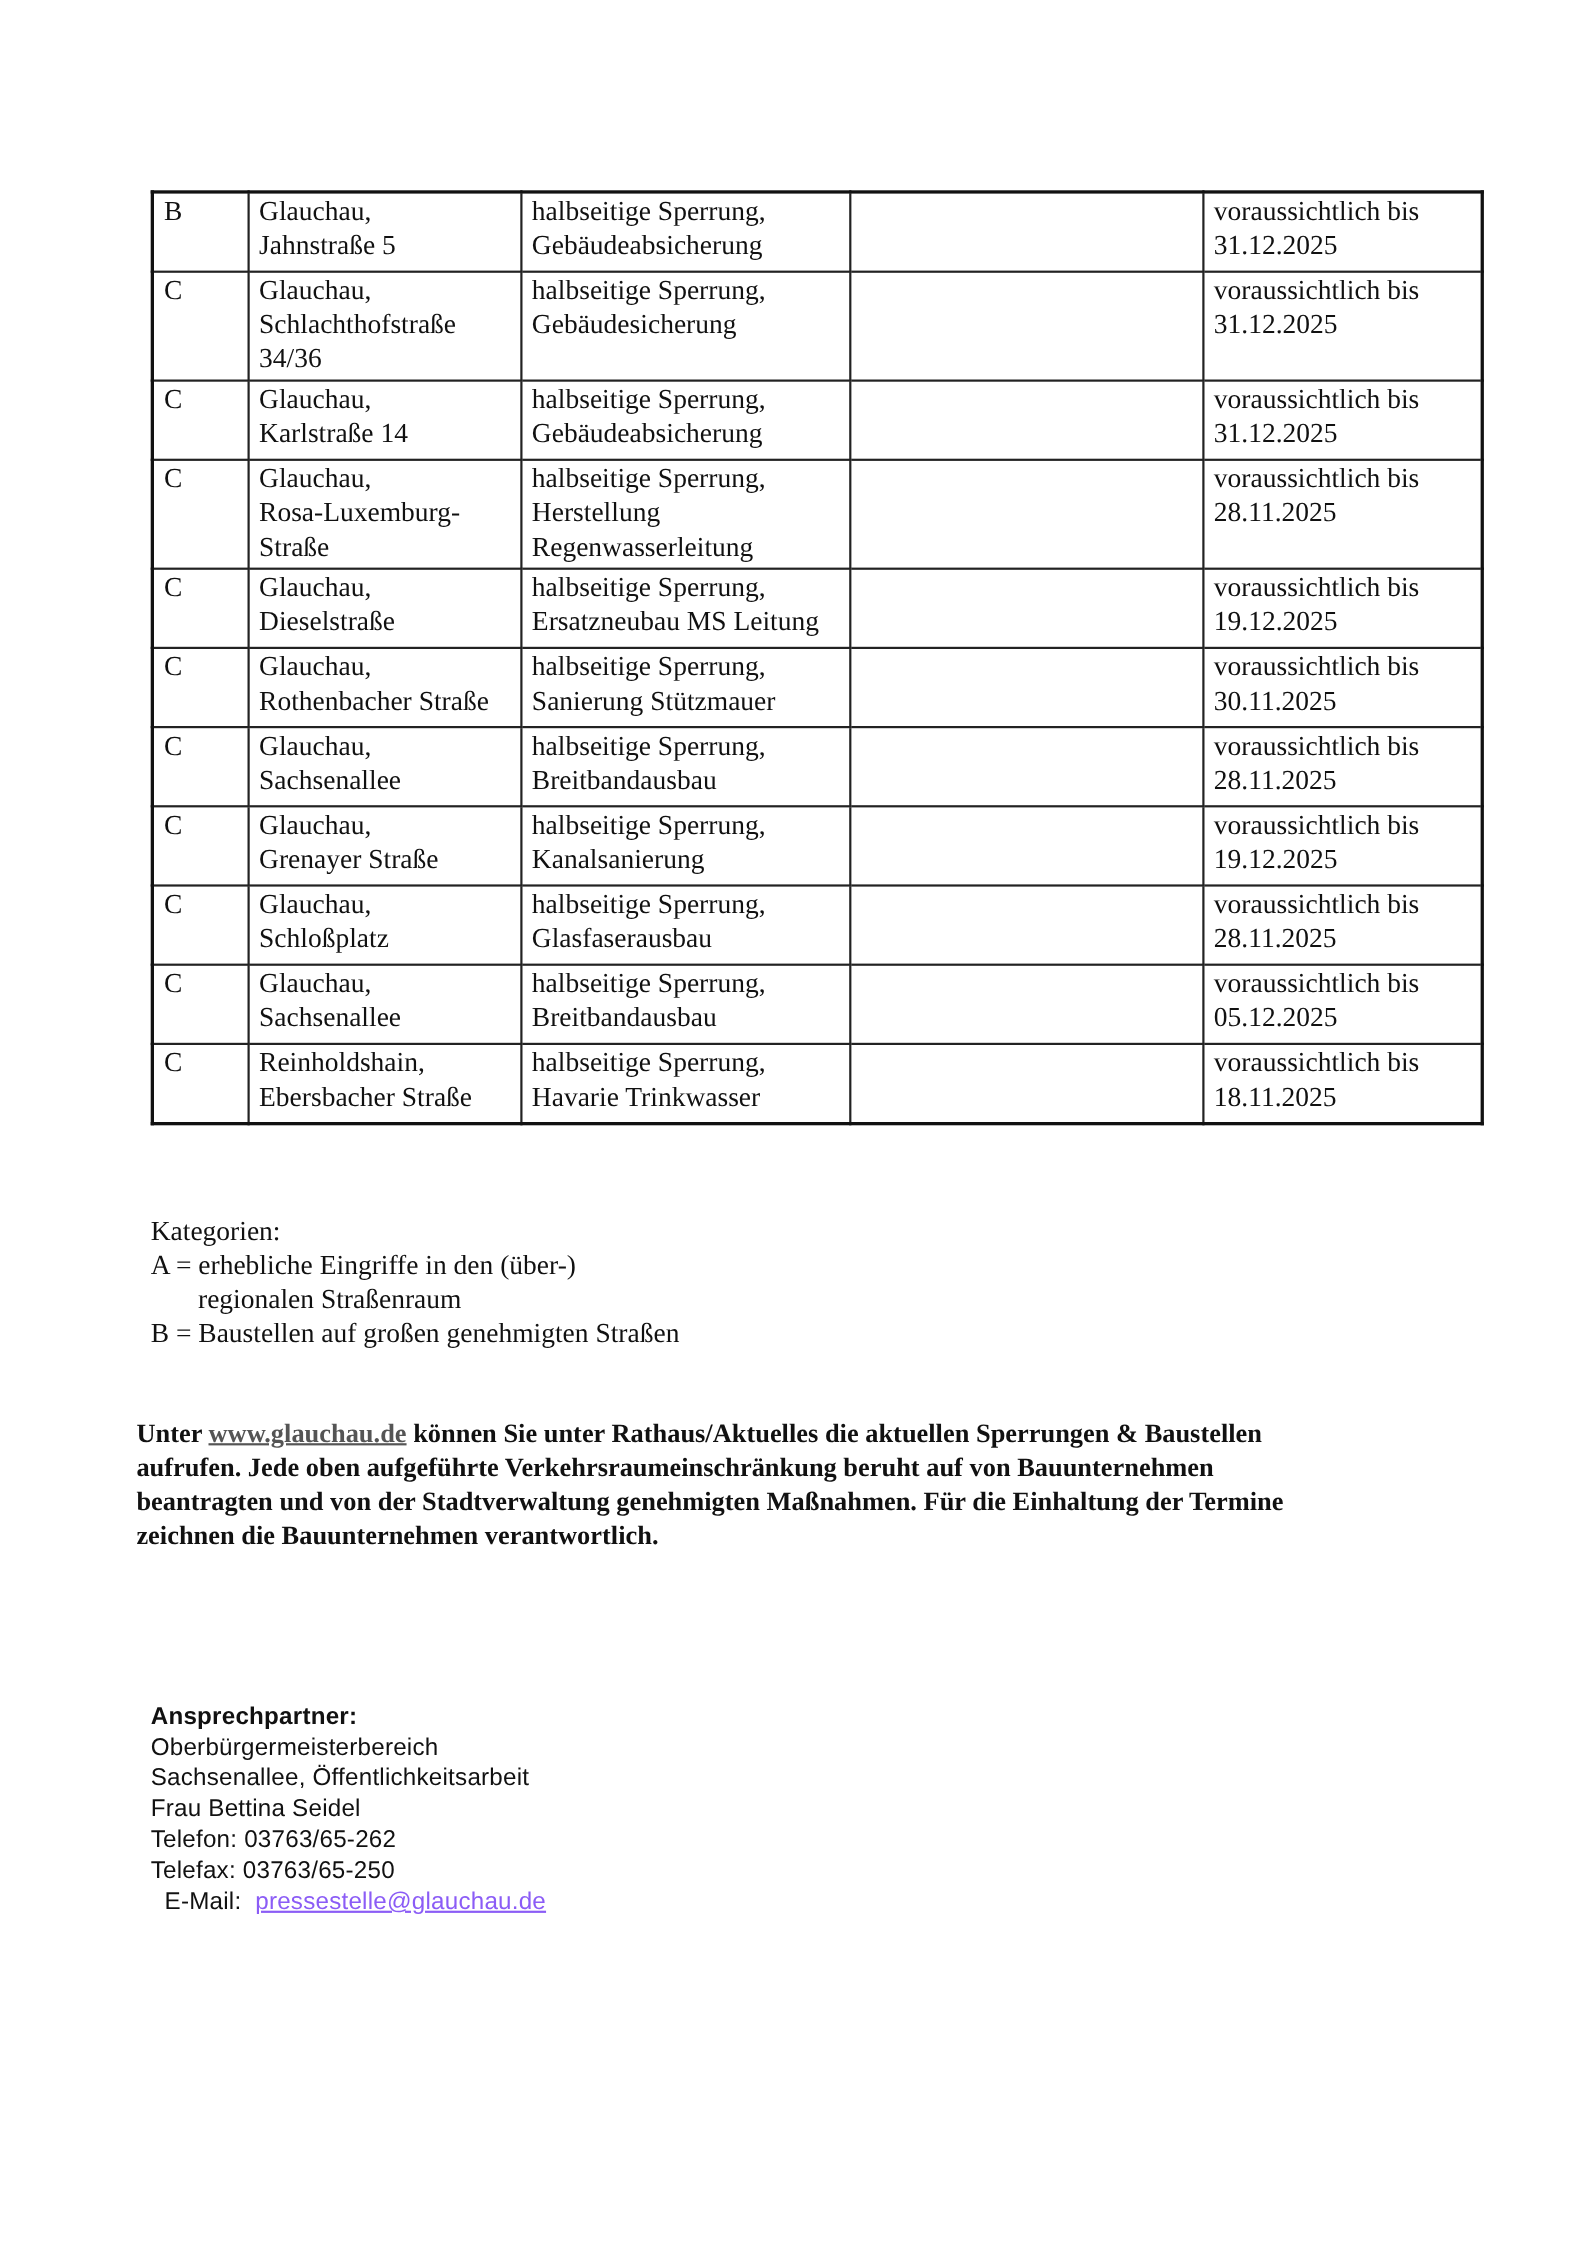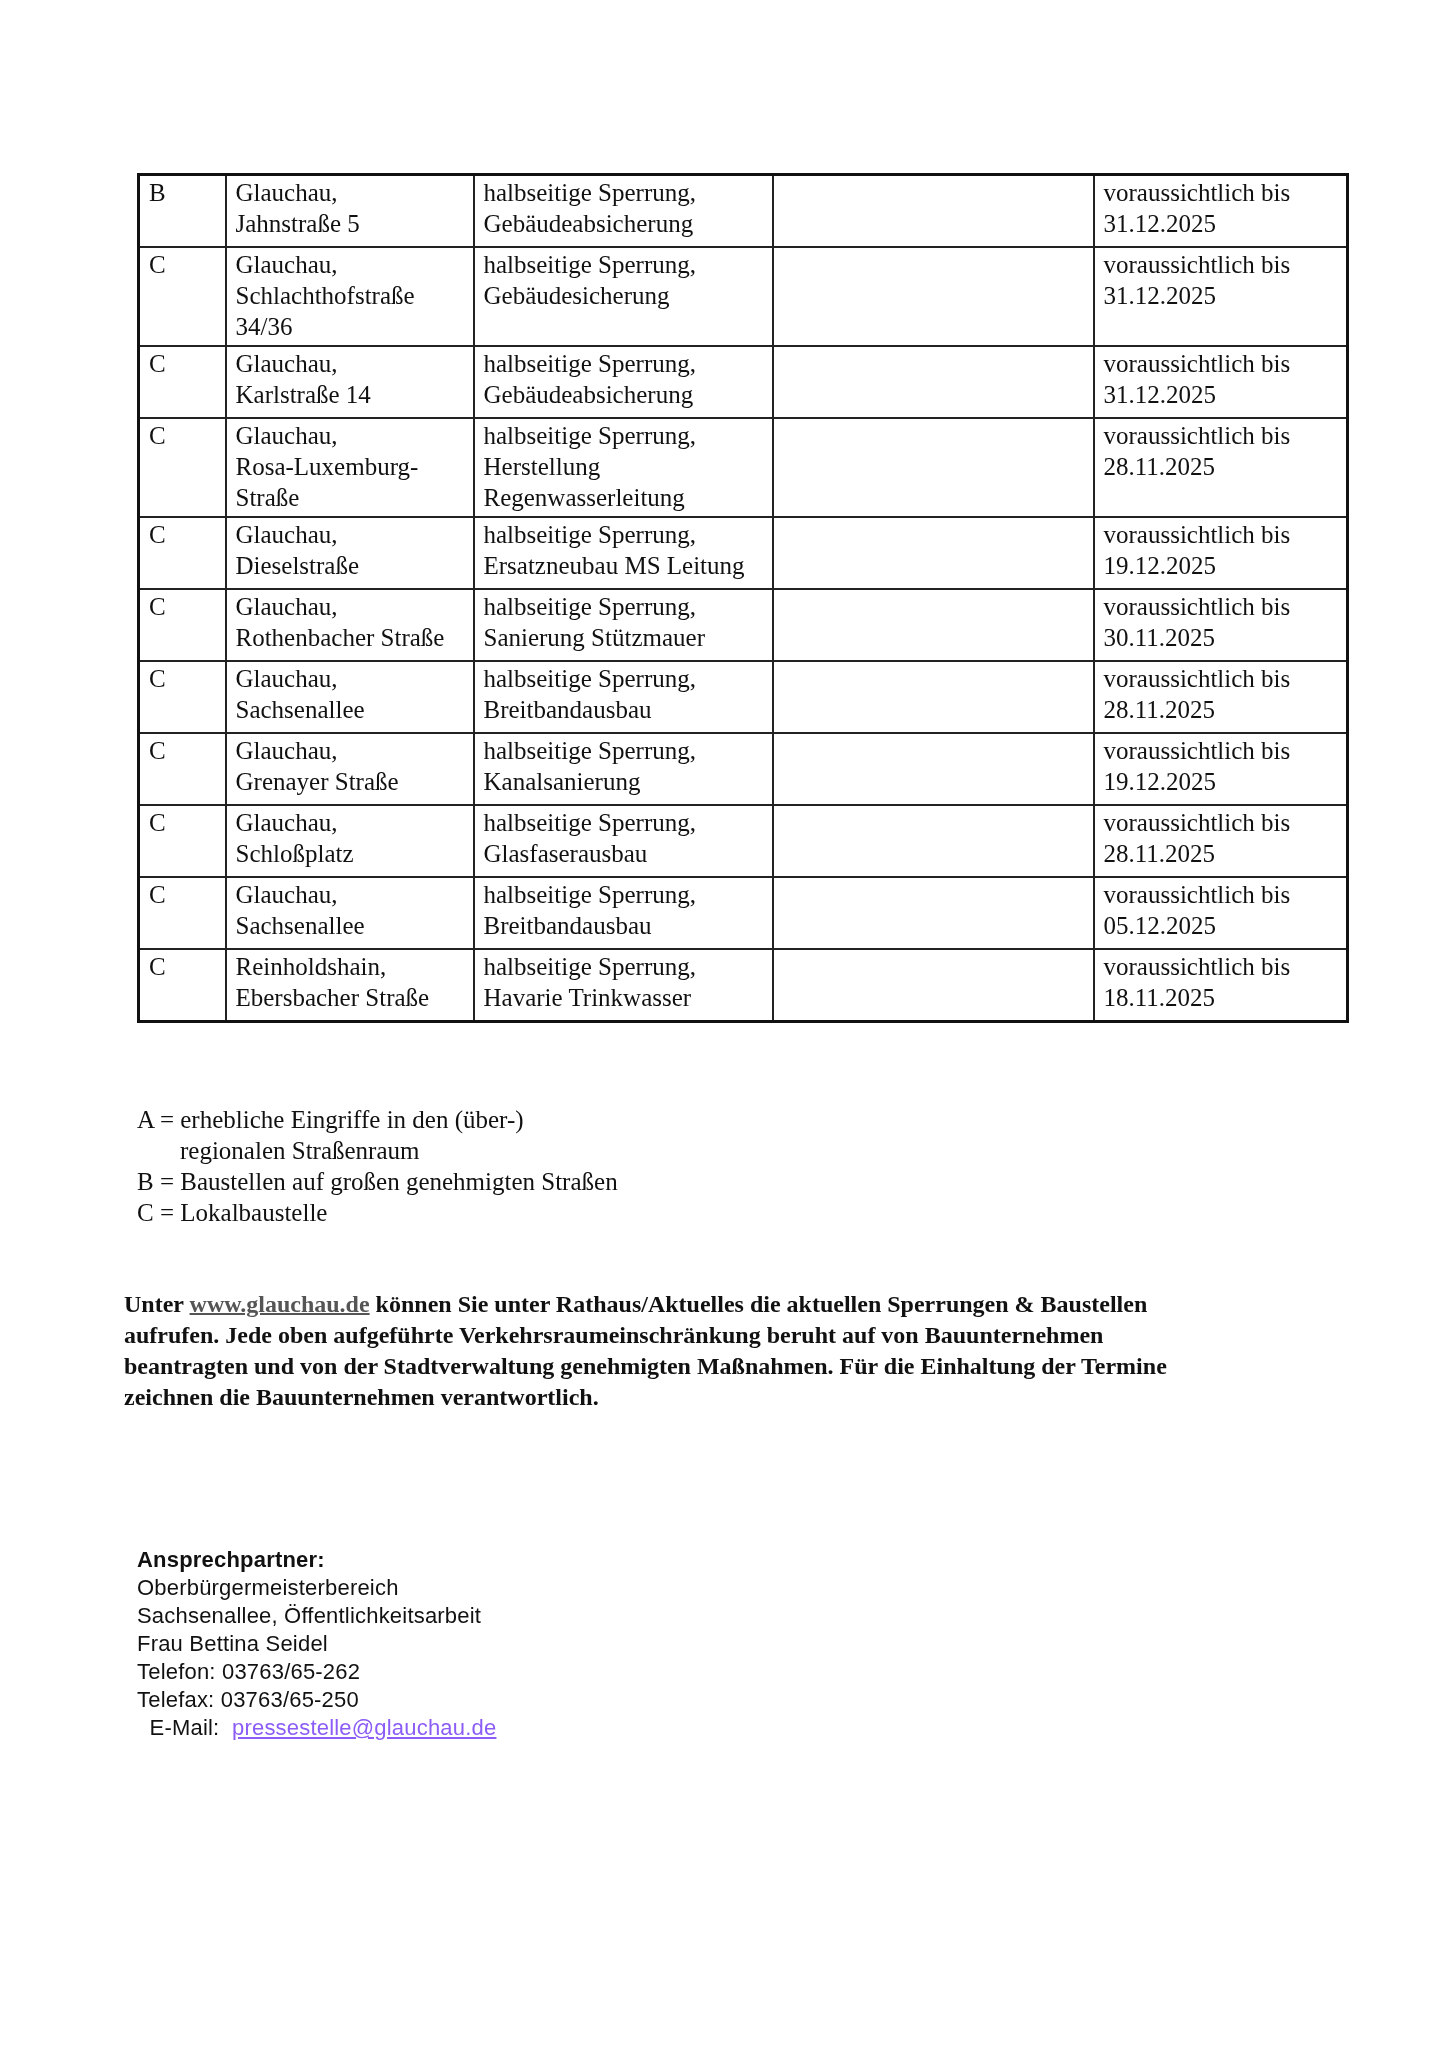--- a/index.html
+++ b/index.html
@@ -210,24 +210,24 @@
           <td>halbseitige Sperrung,
 Havarie Trinkwasser</td>
           <td></td>
           <td>voraussichtlich bis
 18.11.2025</td>
         </tr>
       </tbody>
   </table>
 
   <div class="categories">
+    <span class="line">Kategorien:</span>
     <span class="line">A = erhebliche Eingriffe in den (über-)</span>
     <span class="line indent">regionalen Straßenraum</span>
     <span class="line">B = Baustellen auf großen genehmigten Straßen</span>
-    <span class="line">C = Lokalbaustelle</span>
   </div>
 
   <div class="notice">
     <span class="line"><span>Unter </span><a href="#">www.glauchau.de</a><span> können Sie unter Rathaus/Aktuelles die aktuellen Sperrungen &amp; Baustellen</span></span>
     <span class="line">aufrufen. Jede oben aufgeführte Verkehrsraumeinschränkung beruht auf von Bauunternehmen</span>
     <span class="line">beantragten und von der Stadtverwaltung genehmigten Maßnahmen. Für die Einhaltung der Termine</span>
     <span class="line">zeichnen die Bauunternehmen verantwortlich.</span>
   </div>
 
   <div class="contact">

